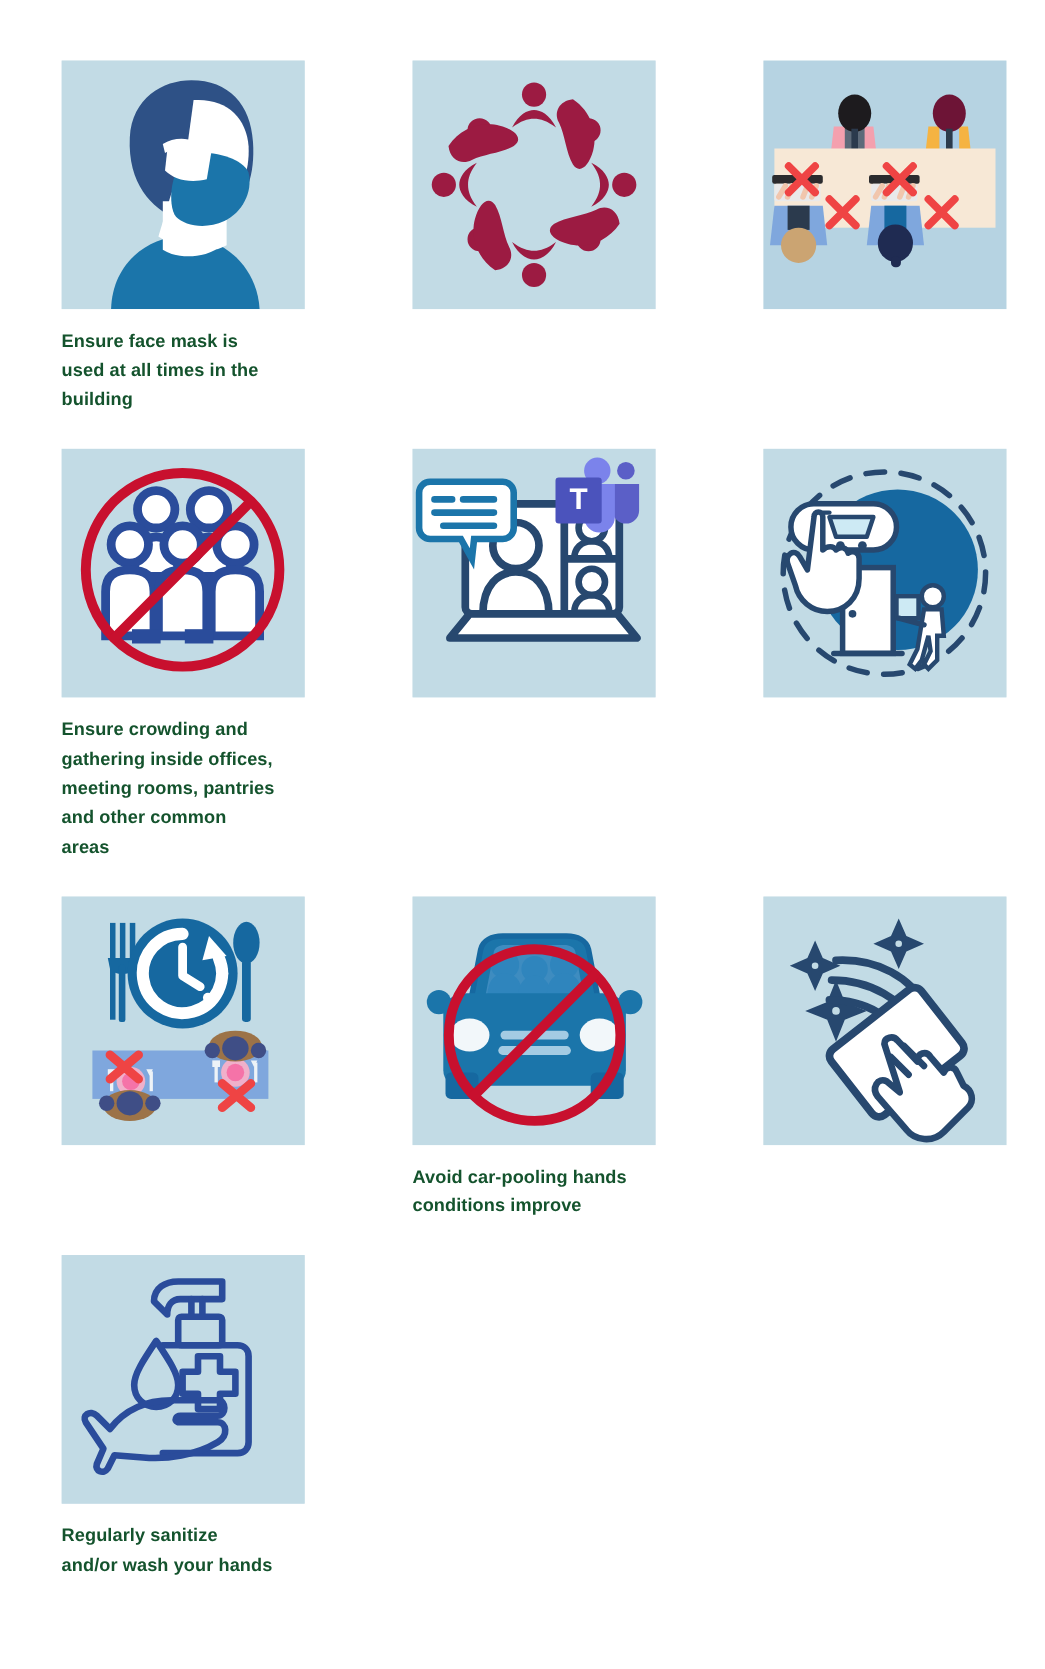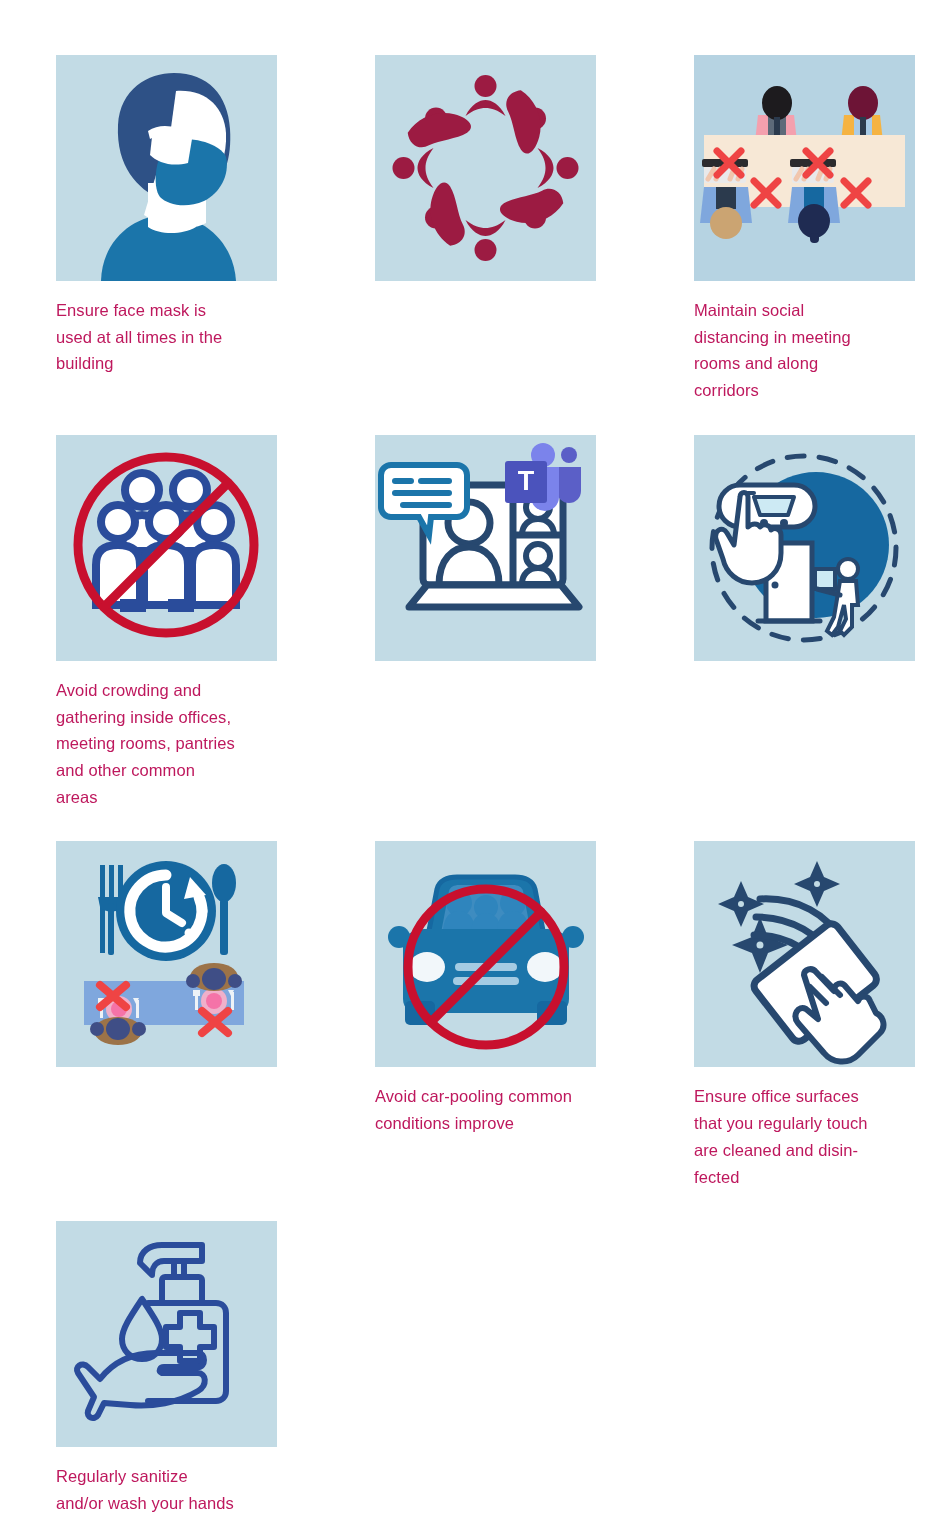--- a/index.html
+++ b/index.html
@@ -27,25 +27,25 @@
   }
   .thumb{
     width:221px;height:226px;
     background:#c2dbe5;
     position:relative;
     overflow:hidden;
   }
   .thumb svg{display:block;width:221px;height:226px;}
   .caption{
     margin-top:16px;
-    color:#be185d;
+    color:#14532d;
     font-size:16.5px;
     line-height:1.62;
     letter-spacing:.005em;
-    font-weight:400;
+    font-weight:700;
     white-space:pre-line;
   }
   
   .cell.r1{margin-bottom:31px;}
   .cell.r2{margin-bottom:31px;}
   .cell.r3{margin-bottom:31px;}
 </style>
 </head>
 <body>
 
@@ -172,24 +172,20 @@
           </g>
 
           <g stroke="#ef4444" stroke-width="7" stroke-linecap="round">
             <path d="M23 96 L47 120 M47 96 L23 120"></path>
             <path d="M112 96 L136 120 M136 96 L112 120"></path>
             <path d="M60 126 L84 150 M84 126 L60 150"></path>
             <path d="M150 126 L174 150 M174 126 L150 150"></path>
           </g>
         </svg>
       </div>
-      <div class="caption">Maintain social
-distancing in meeting
-rooms and along
-corridors</div>
     </div>
 
     <div class="cell r2">
       <div class="thumb">
         <svg viewBox="0 0 221 226" xmlns="http://www.w3.org/2000/svg">
           <rect width="221" height="226" fill="#c2dbe5"></rect>
           <g fill="none" stroke="#2a4c9b" stroke-width="8">
 
             <circle cx="86" cy="55" r="17" fill="#ffffff"></circle>
             <circle cx="134" cy="55" r="17" fill="#ffffff"></circle>
@@ -206,21 +202,21 @@
           </g>
           <g fill="#2a4c9b">
             <rect x="64" y="164" width="26" height="13"></rect>
             <rect x="112" y="164" width="26" height="13"></rect>
           </g>
 
           <circle cx="110" cy="110" r="88" fill="none" stroke="#c8102e" stroke-width="9"></circle>
           <path d="M48 172 L172 48" stroke="#c8102e" stroke-width="9" stroke-linecap="round"></path>
         </svg>
       </div>
-      <div class="caption">Avoid crowding and
+      <div class="caption">Ensure crowding and
 gathering inside offices,
 meeting rooms, pantries
 and other common
 areas</div>
     </div>
 
     <div class="cell r2">
       <div class="thumb">
         <svg viewBox="0 0 221 226" xmlns="http://www.w3.org/2000/svg">
           <rect width="221" height="226" fill="#c2dbe5"></rect>
@@ -400,21 +396,21 @@
           <circle cx="24" cy="96" r="11" fill="#1b75aa"></circle>
           <circle cx="198" cy="96" r="11" fill="#1b75aa"></circle>
 
           <rect x="30" y="160" width="30" height="24" rx="5" fill="#1668a0"></rect>
           <rect x="162" y="160" width="30" height="24" rx="5" fill="#1668a0"></rect>
 
           <circle cx="111" cy="126" r="78" fill="none" stroke="#c8102e" stroke-width="9"></circle>
           <path d="M56 181 L166 71" stroke="#c8102e" stroke-width="9" stroke-linecap="round"></path>
         </svg>
       </div>
-      <div class="caption">Avoid car-pooling common
+      <div class="caption">Avoid car-pooling hands
 conditions improve</div>
     </div>
 
     <div class="cell r3">
       <div class="thumb">
         <svg viewBox="0 0 221 226" xmlns="http://www.w3.org/2000/svg">
           <rect width="221" height="226" fill="#c2dbe5"></rect>
 
           <g fill="#27486f">
             <path d="M40 56 L47 40 L54 56 L70 63 L54 70 L47 86 L40 70 L24 63 Z"></path>
@@ -439,24 +435,20 @@
             <path d="M110 134 C110 128 118 126 122 131 L140 150
                      C140 142 148 140 152 146 L164 160
                      C166 154 174 154 176 160 L182 172
                      C190 176 192 186 186 192 L164 214
                      C154 224 138 222 130 212 L104 182
                      C98 174 104 164 112 168 L124 178 Z"></path>
             <path d="M116 146 L132 162 M128 136 L146 154"></path>
           </g>
         </svg>
       </div>
-      <div class="caption">Ensure office surfaces
-that you regularly touch
-are cleaned and disin-
-fected</div>
     </div>
 
     <div class="cell">
       <div class="thumb">
         <svg viewBox="0 0 221 226" xmlns="http://www.w3.org/2000/svg">
           <rect width="221" height="226" fill="#c2dbe5"></rect>
           <g fill="none" stroke="#2a4c9b" stroke-width="6" stroke-linejoin="round" stroke-linecap="round">
 
             <path d="M84 42 C84 30 94 24 106 24 L146 24 L146 40 L108 40 C100 40 96 46 96 54 Z"></path>
 

